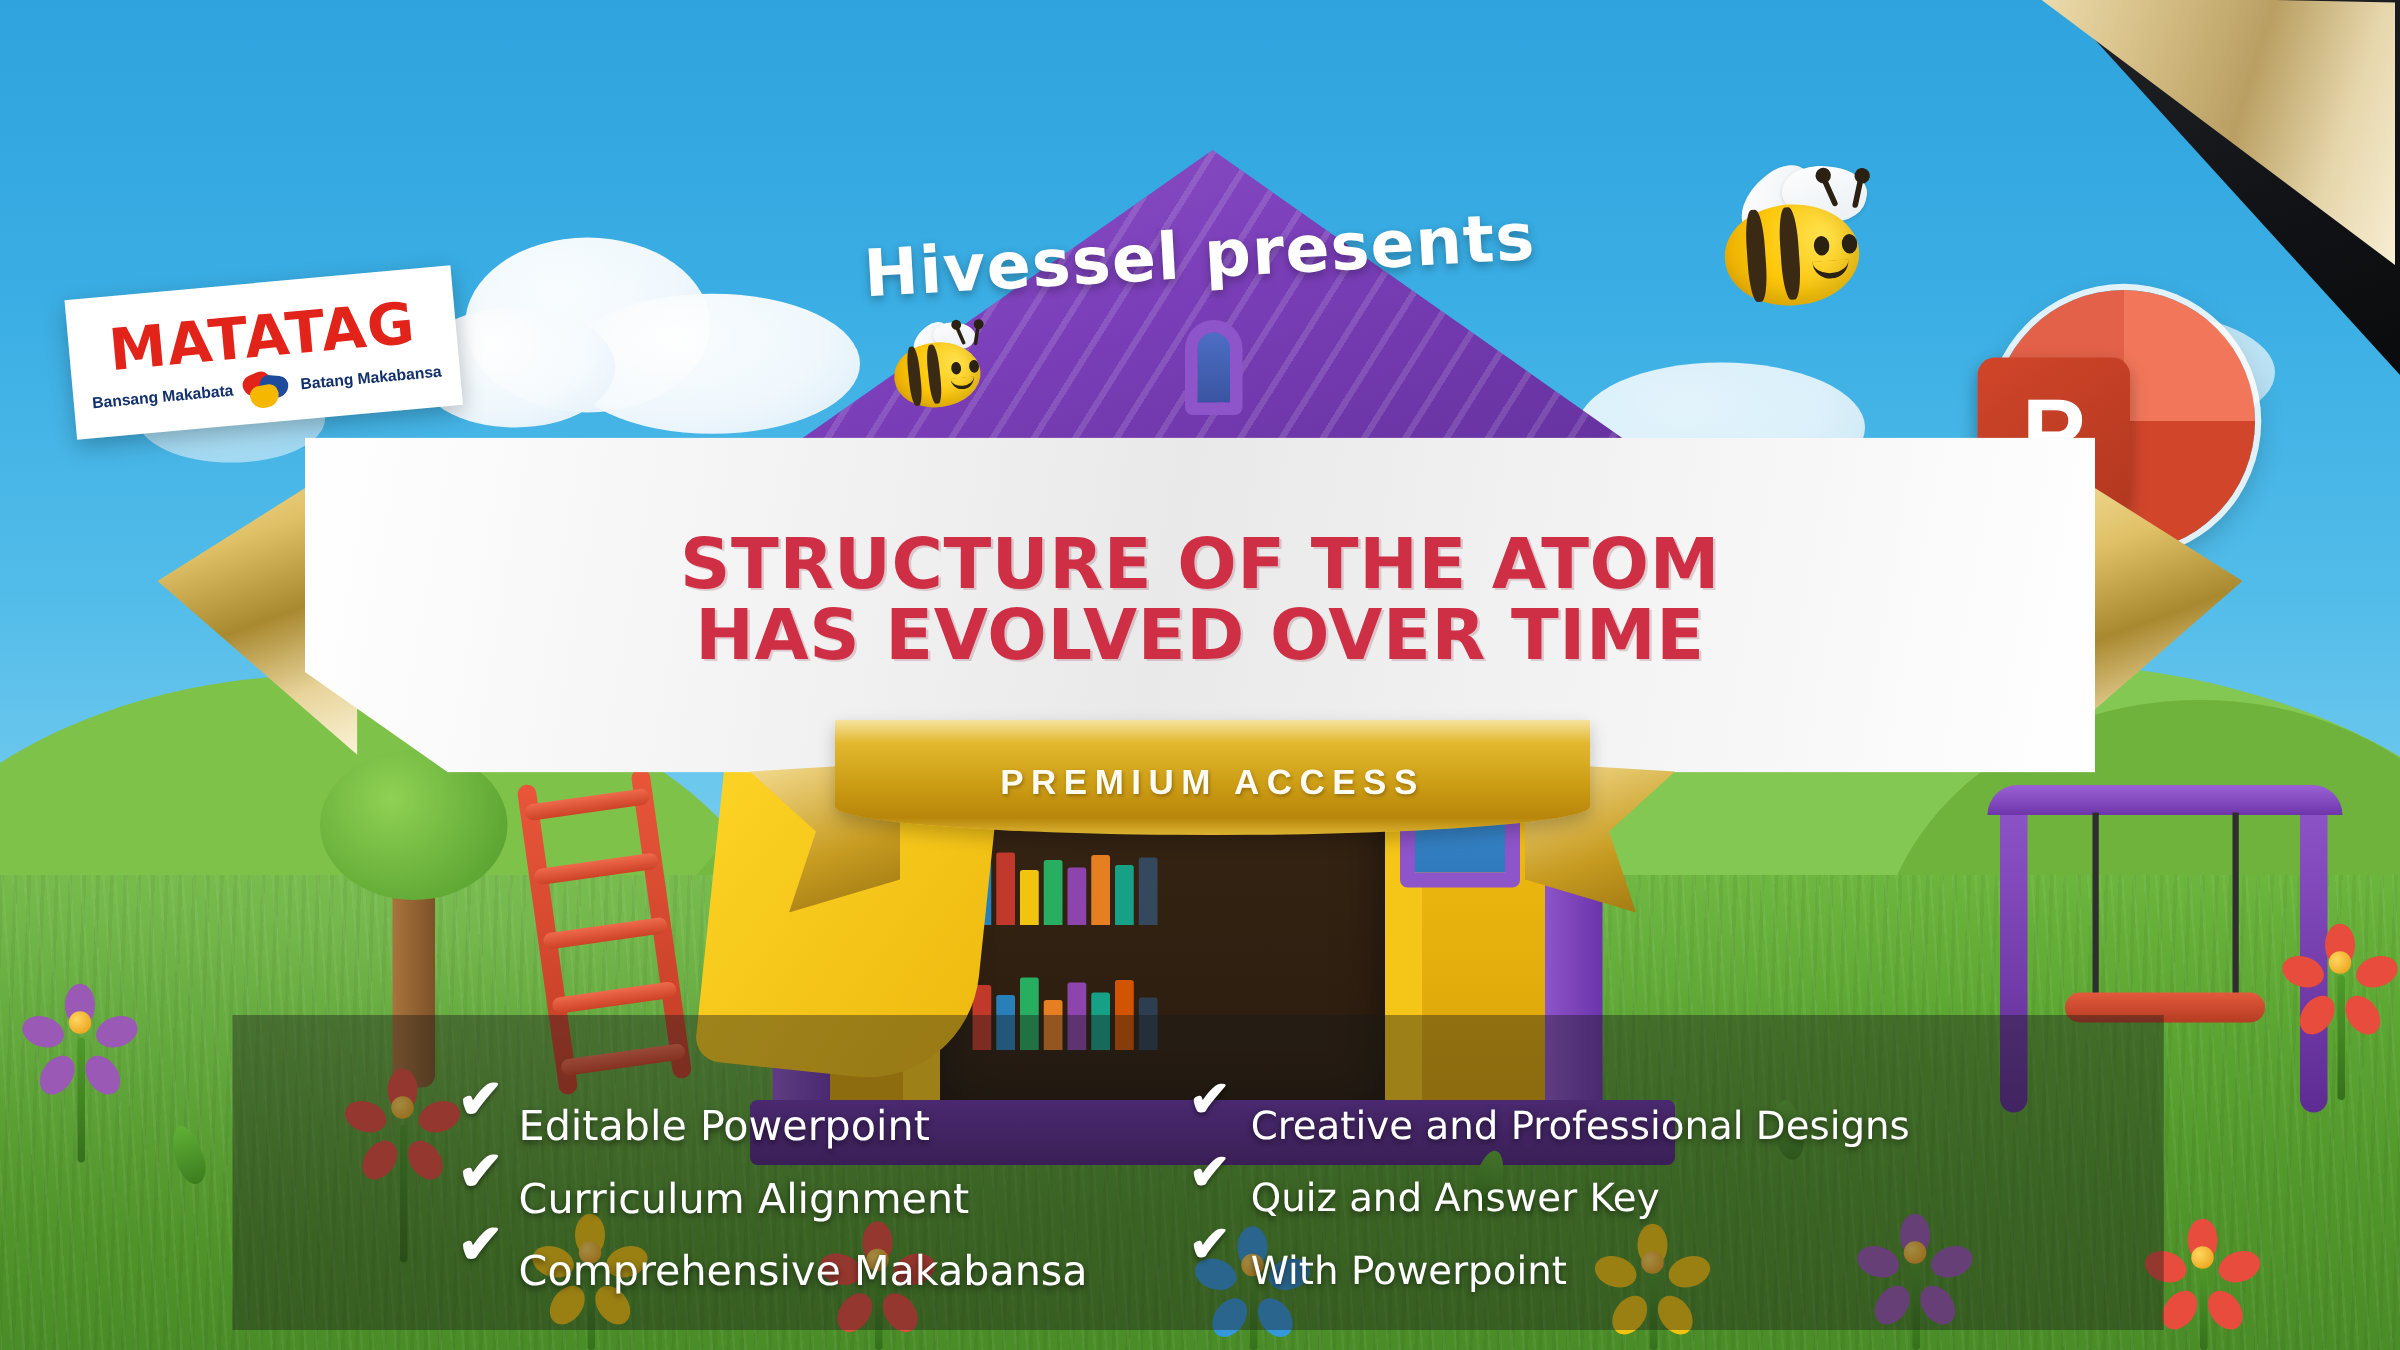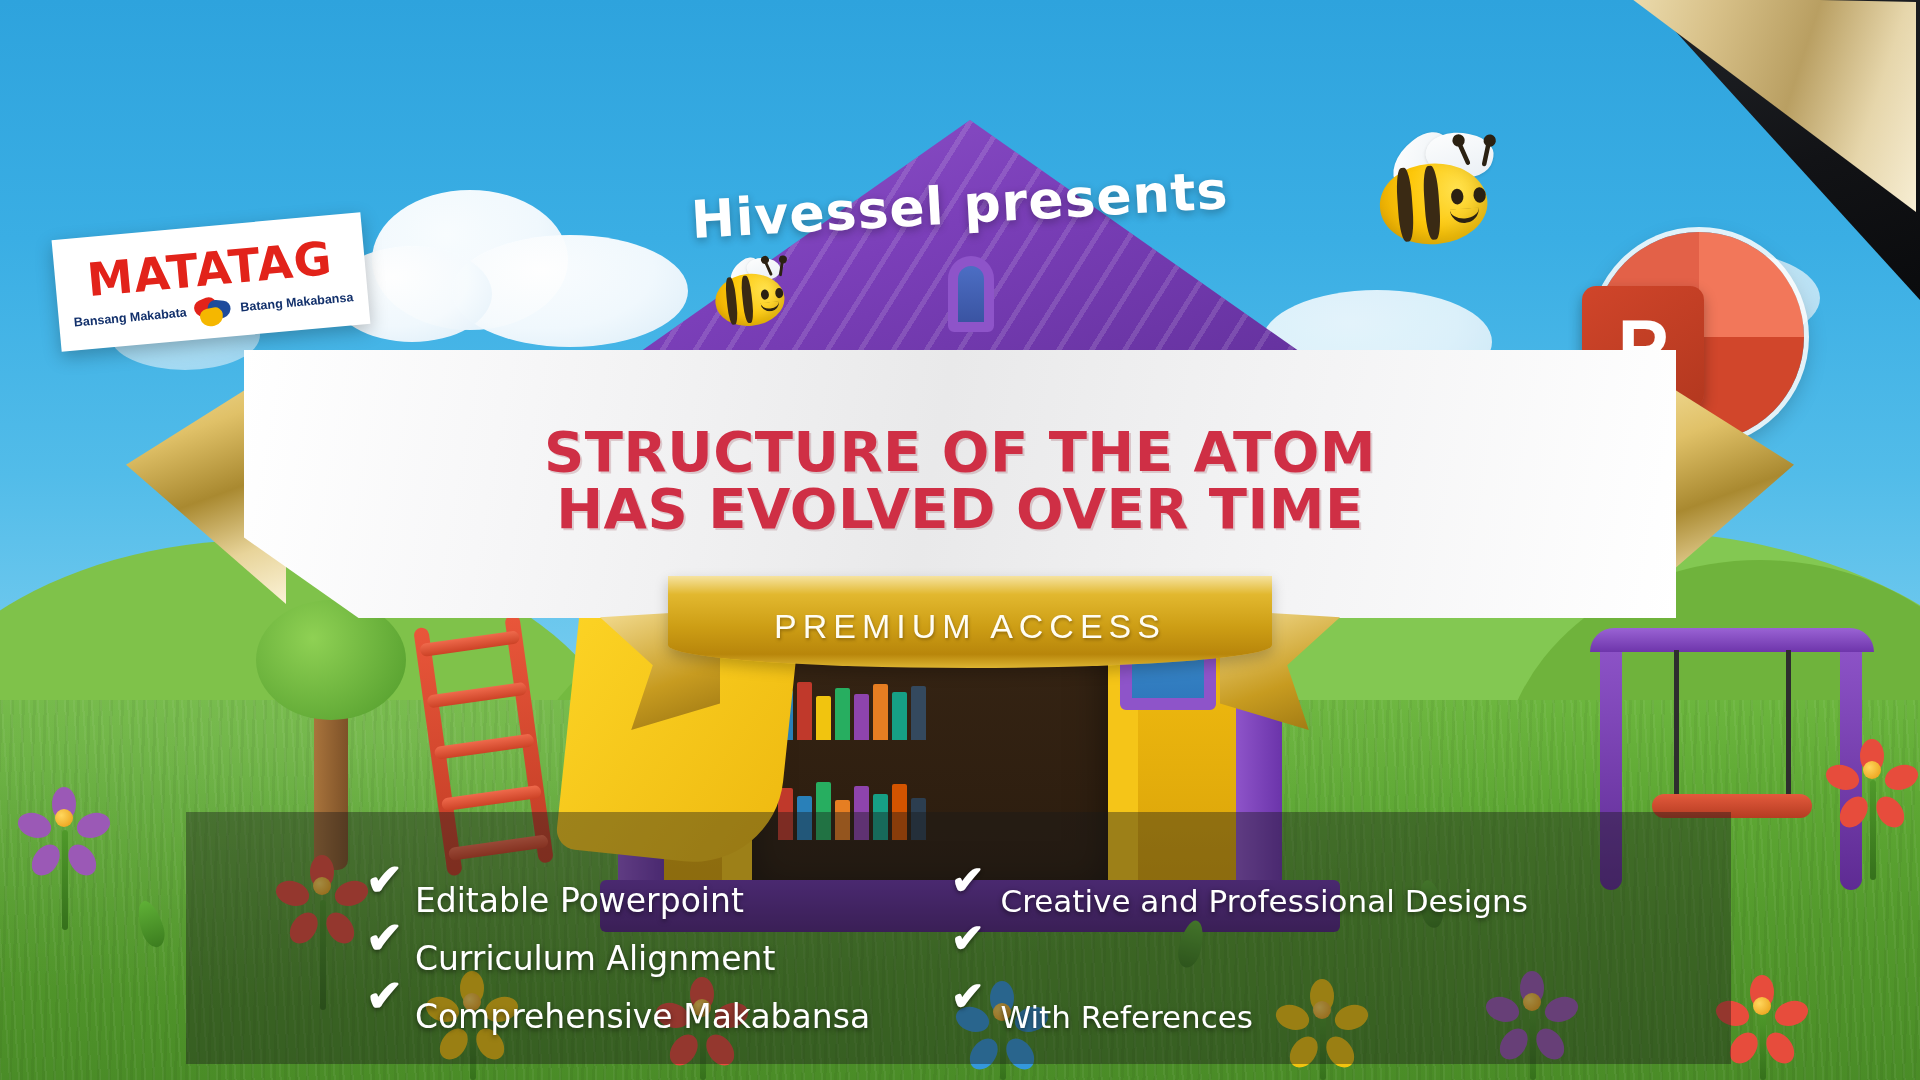--- a/index.html
+++ b/index.html
@@ -273,21 +273,21 @@
   .ribbon .tail.r { right: 0; clip-path: polygon(100% 6%, 0 0, 0 78%, 74% 100%, 56% 46%); }
   .ribbon .band {
     position:absolute; left: 68px; right: 68px; top: 0; height: 92px;
     background: linear-gradient(180deg,#f8e7a8 0%, #e9c githubfff 1%, #e5bd3c 16%, #cf9f18 52%, #b8860b 86%, #d9b02b 100%);
     background: linear-gradient(180deg,#f6e3a0 0%, #e2b82f 20%, #cd9e15 55%, #b8860b 85%, #dcb431 100%);
     border-radius: 0 0 52% 52% / 0 0 26% 26%;
     display:flex; align-items:center; justify-content:center;
     box-shadow: 0 6px 14px rgba(0,0,0,.22);
   }
   .ribbon .band span {
-    color: #fffdf3; font-size: 34px; font-weight: 400; letter-spacing: 6px;
+    color: #fffdf3; font-size: 28px; font-weight: 700; letter-spacing: 6px;
     font-family: "Liberation Sans", sans-serif;
     text-shadow: 1px 2px 3px rgba(90,60,0,.45);
     transform: translateY(4px);
   }
 
   
   .features {
     position: absolute; left: 186px; top: 812px; width: 1545px; height: 252px;
     background: rgba(26,26,26,.40);
     display: grid; grid-template-columns: 545px 1fr; align-content: center;
@@ -581,21 +581,22 @@
         <span class="txt">Comprehensive Makabansa</span>
       </div>
     </div>
     <div class="col-right">
       <div class="feat">
         <span class="check">✔</span>
         <span class="txt">Creative and Professional Designs</span>
       </div>
       <div class="feat">
         <span class="check">✔</span>
+        <span class="txt">Quiz and Answer Key</span>
       </div>
       <div class="feat">
         <span class="check">✔</span>
-        <span class="txt">With References</span>
+        <span class="txt">With Powerpoint</span>
       </div>
     </div>
   </div>
 
 </div>
 
 </body></html>

